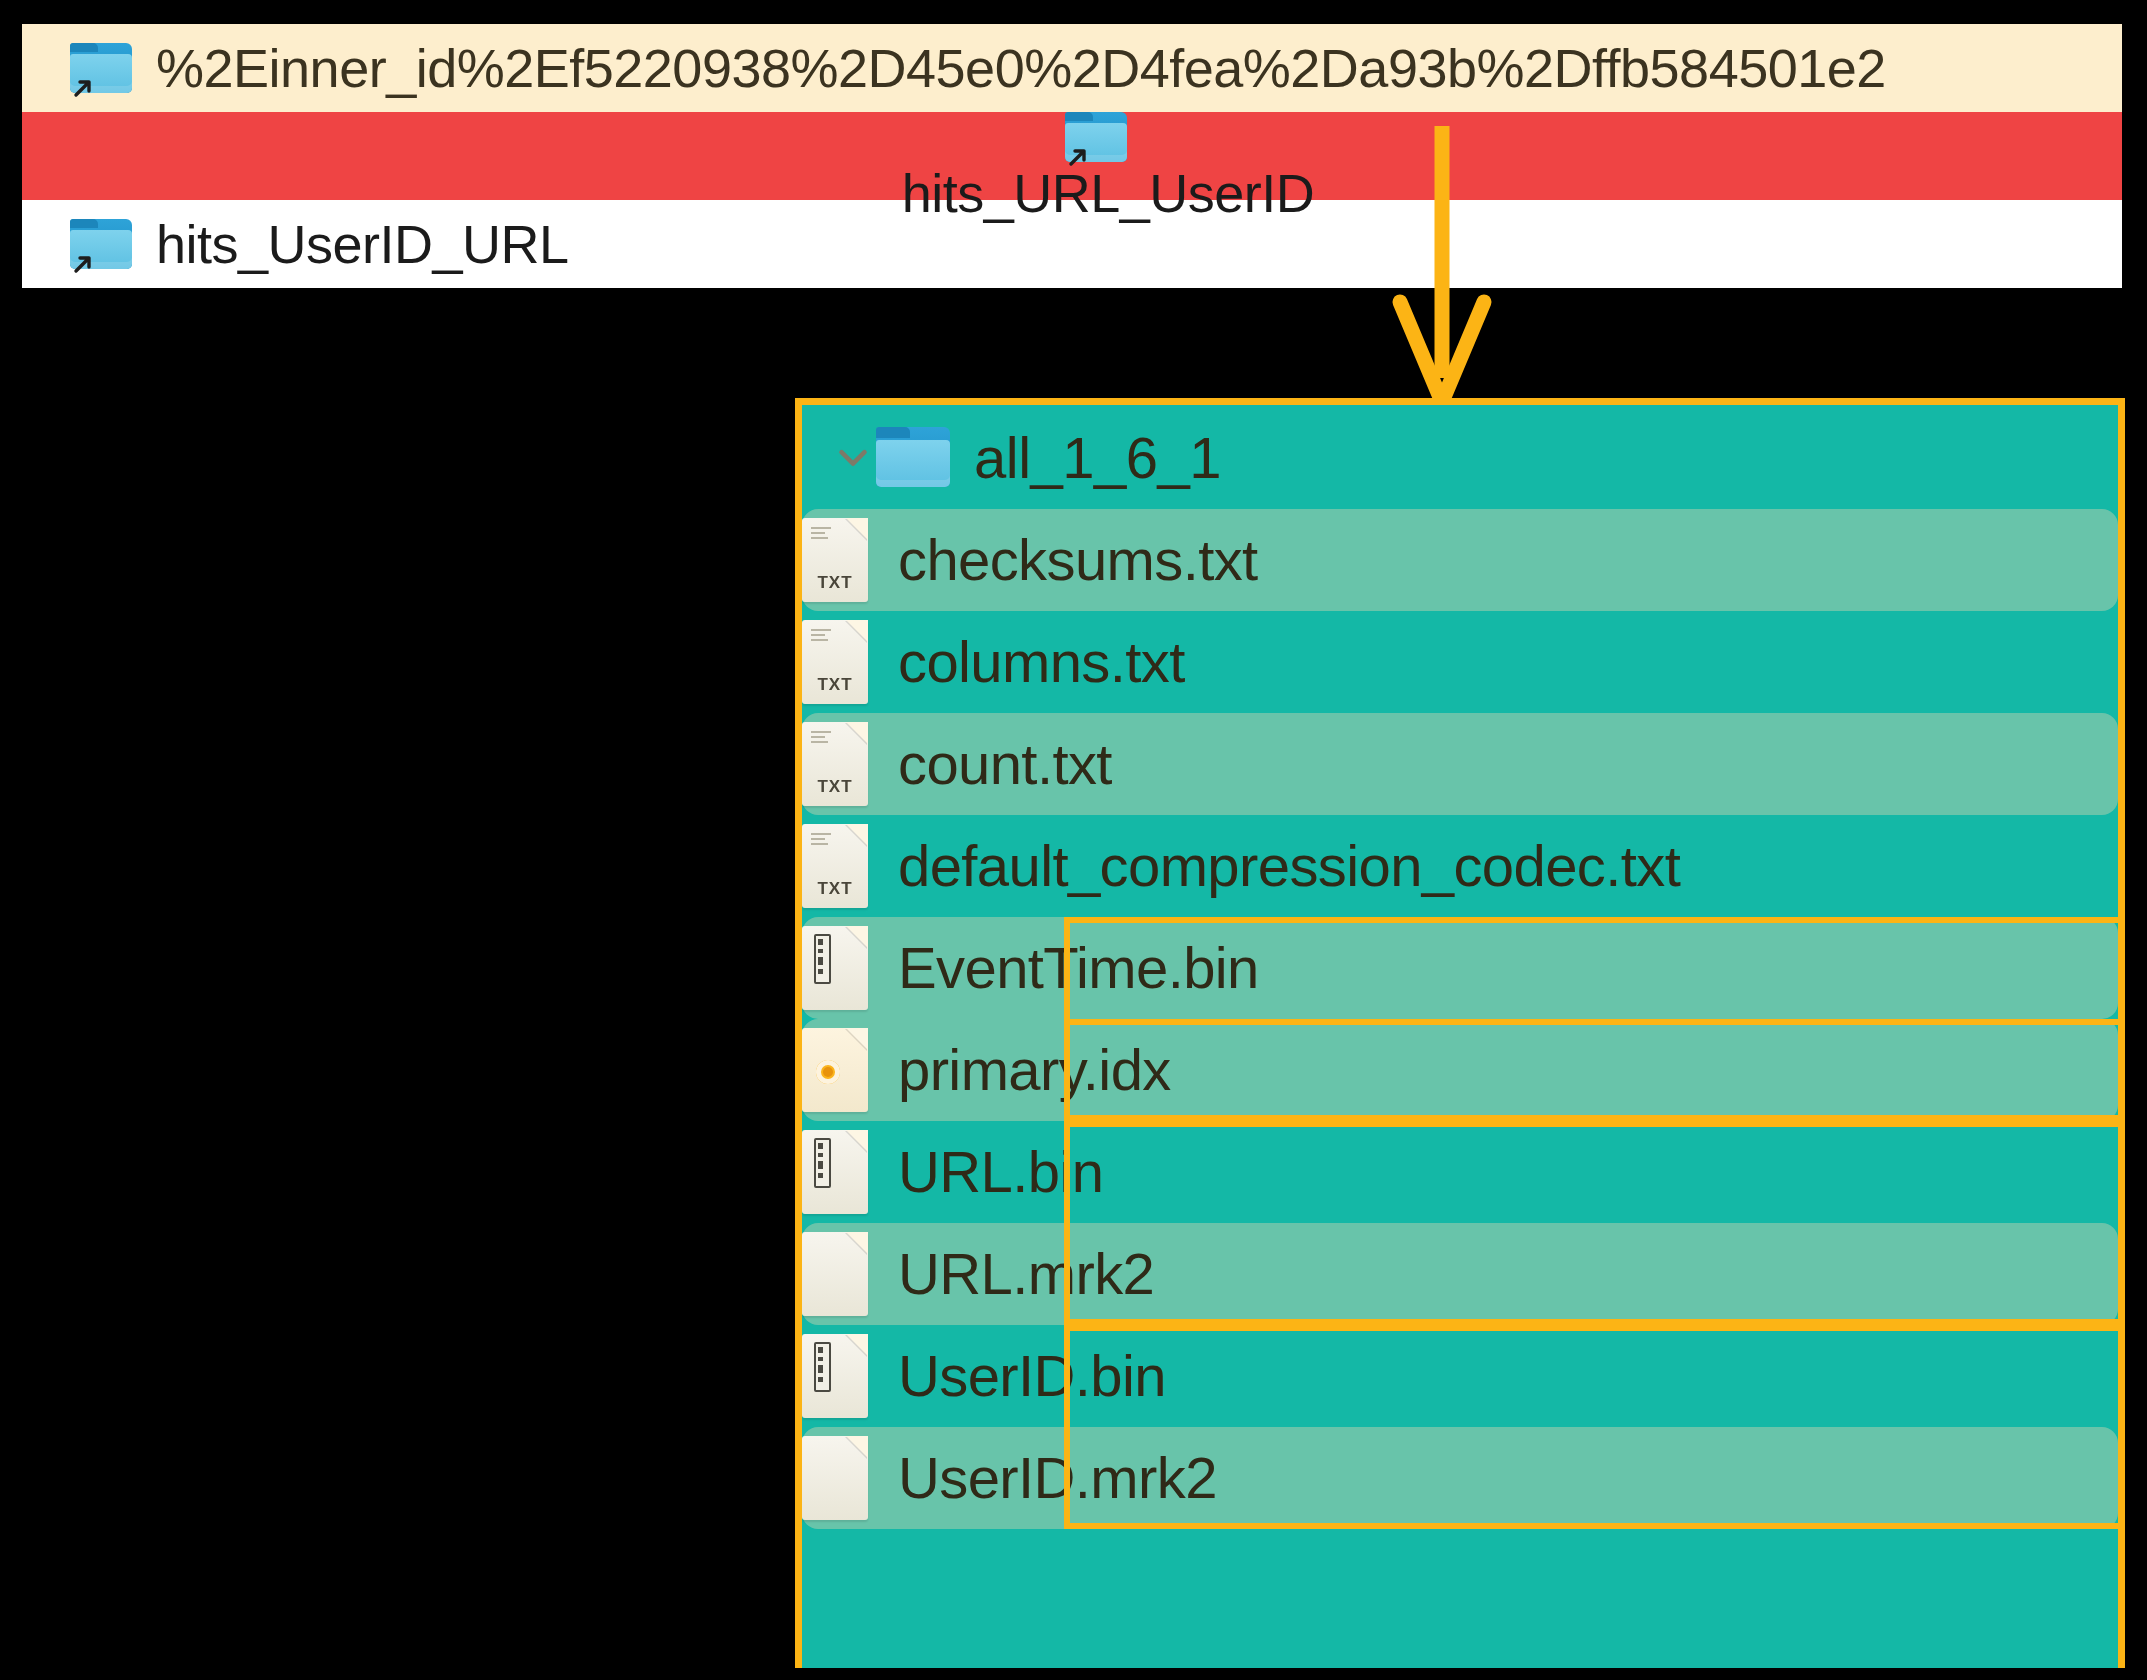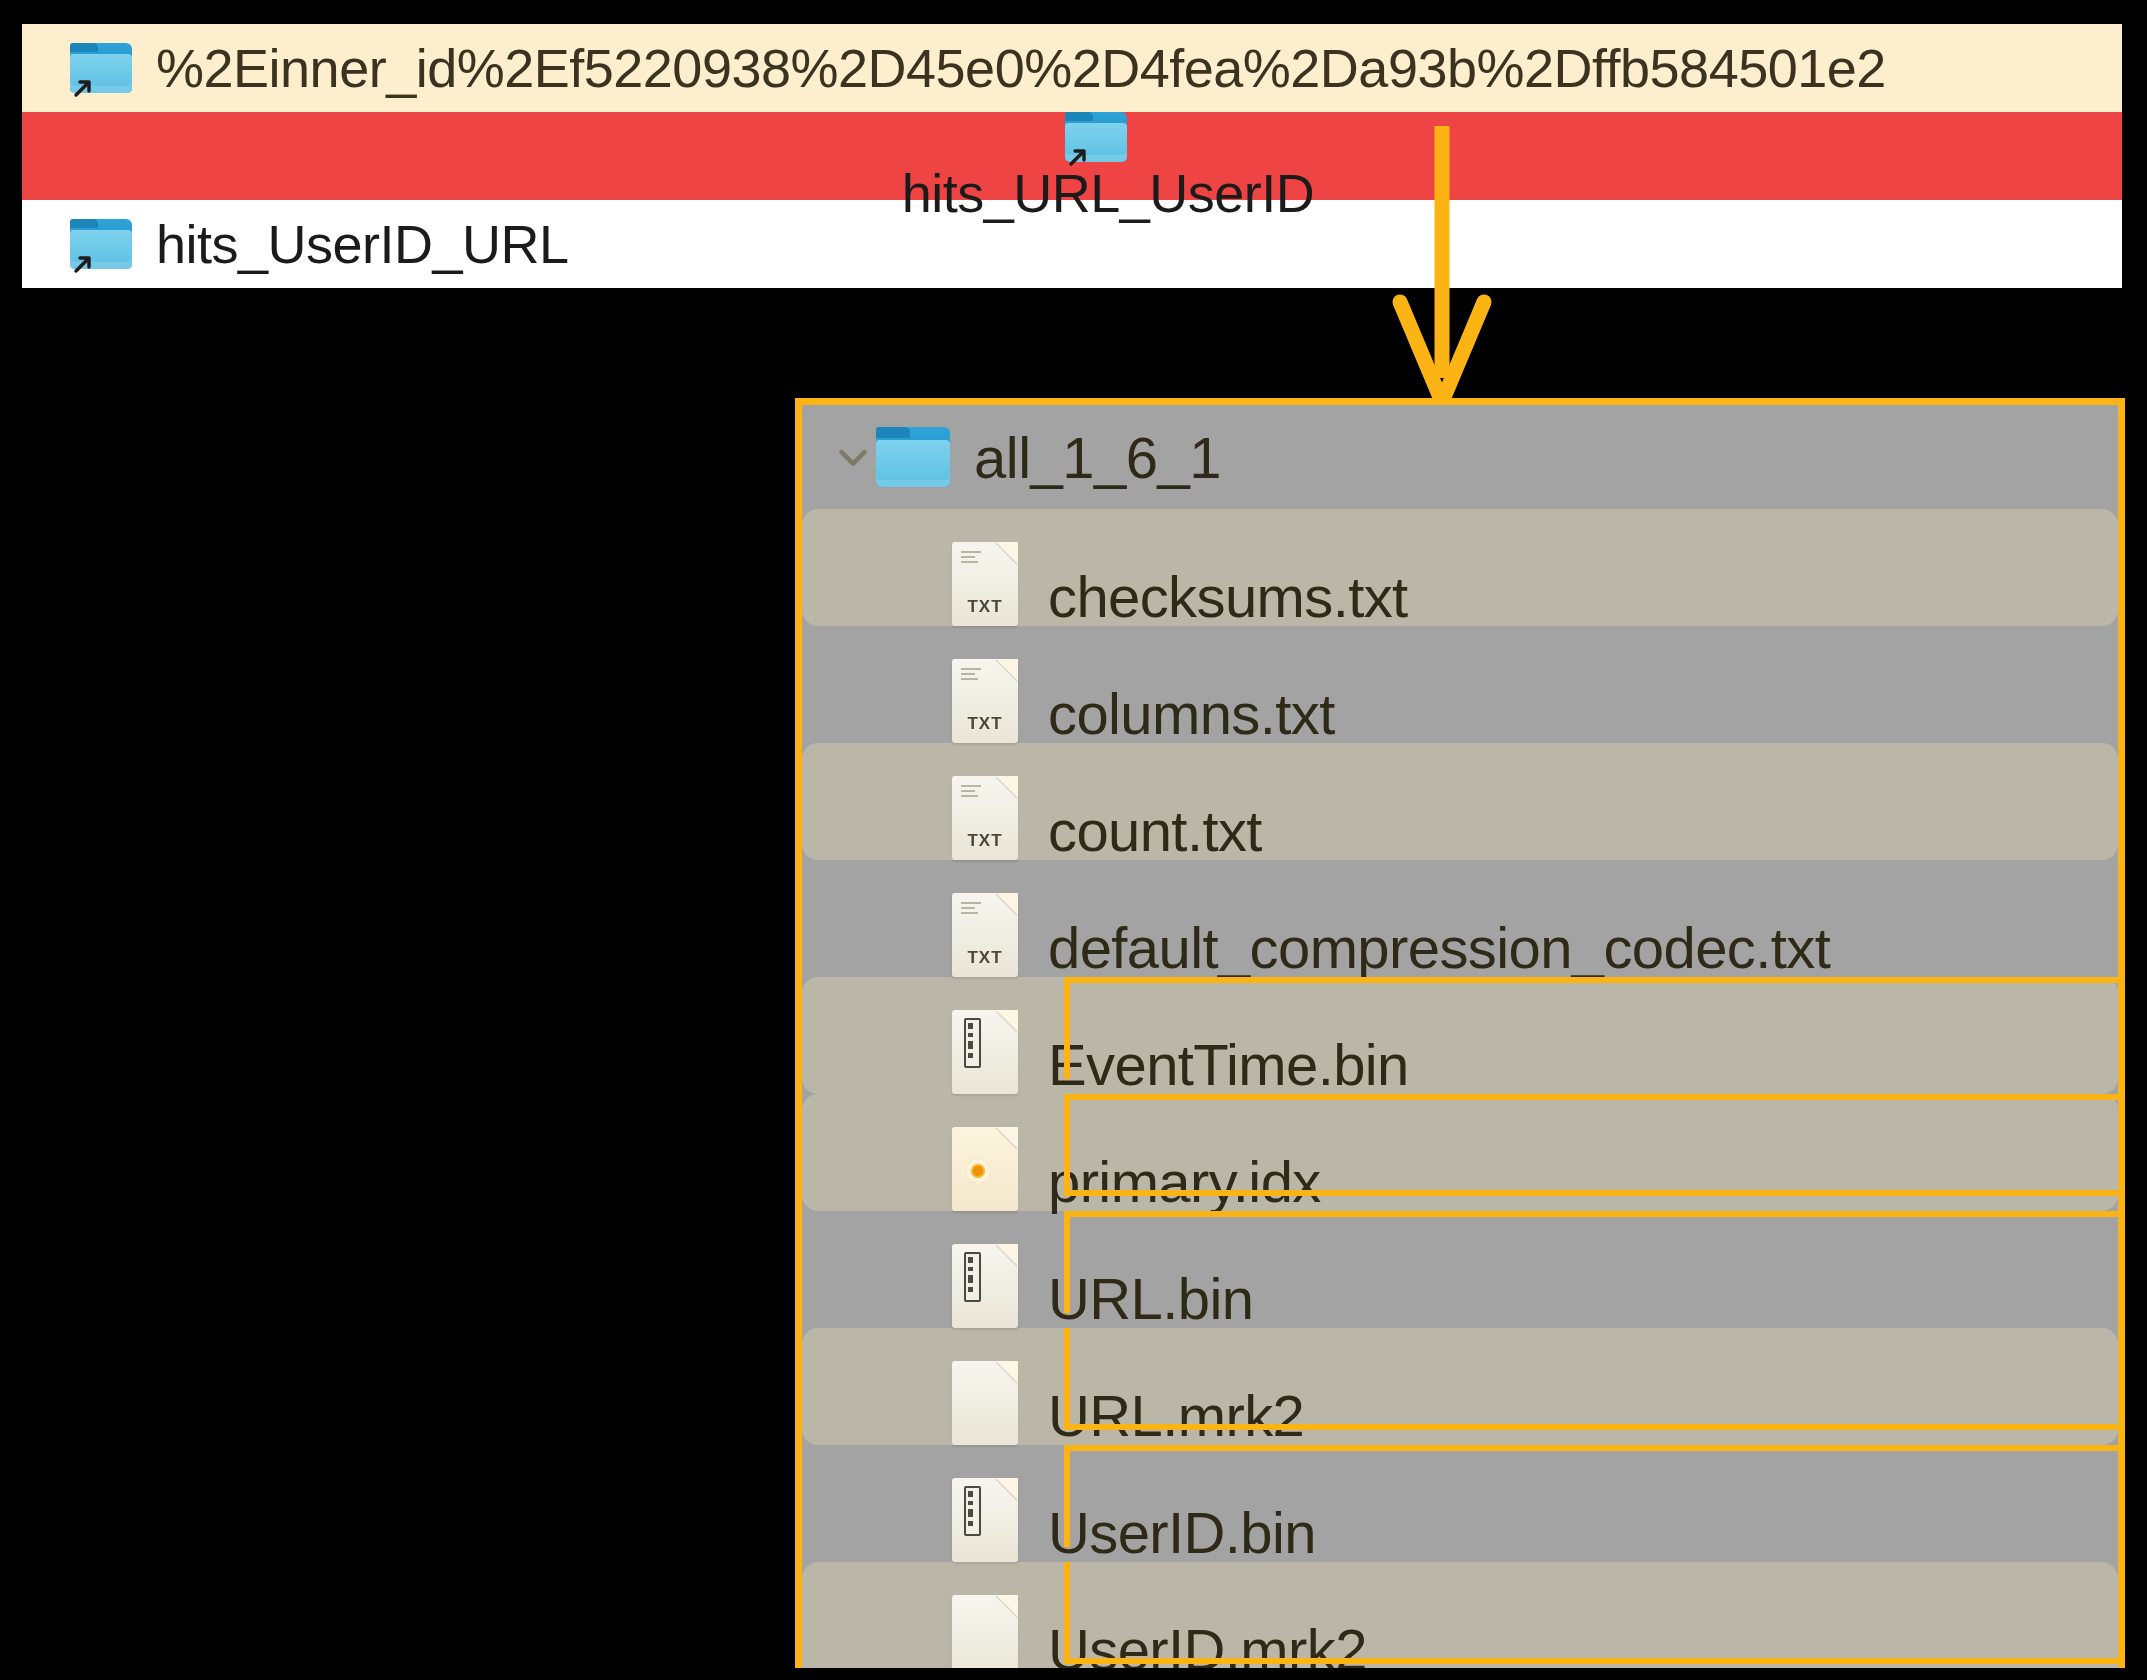--- a/index.html
+++ b/index.html
@@ -101,21 +101,21 @@
     pointer-events: none;
   }
 
   
   #detail-panel {
     position: absolute;
     left: 795px;
     top: 398px;
     width: 1330px;
     height: 1270px;
-    background: #a3a3a3;
+    background: #14b8a6;
     border: 7px solid #fcb415;
     border-bottom: none;
     box-sizing: border-box;
     overflow: hidden;
   }
 
   .tree-root {
     display: flex;
     align-items: center;
     height: 104px;
@@ -130,23 +130,22 @@
   }
   .tree-root .root-label {
     font-size: 58px;
     color: #2f2a18;
     margin-left: 24px;
     letter-spacing: -0.5px;
   }
 
   .file-row {
     display: flex;
-    align-items: flex-end;
-    height: 117px;
-    padding-left: 150px;
+    align-items: center;
+    height: 102px;
     box-sizing: border-box;
     position: relative;
   }
   .file-row.stripe { background: rgba(221,211,176,0.42); border-radius: 16px; }
 
   .file-name {
     font-size: 58px;
     color: #2f2a18;
     letter-spacing: -0.6px;
     margin-left: 30px;

